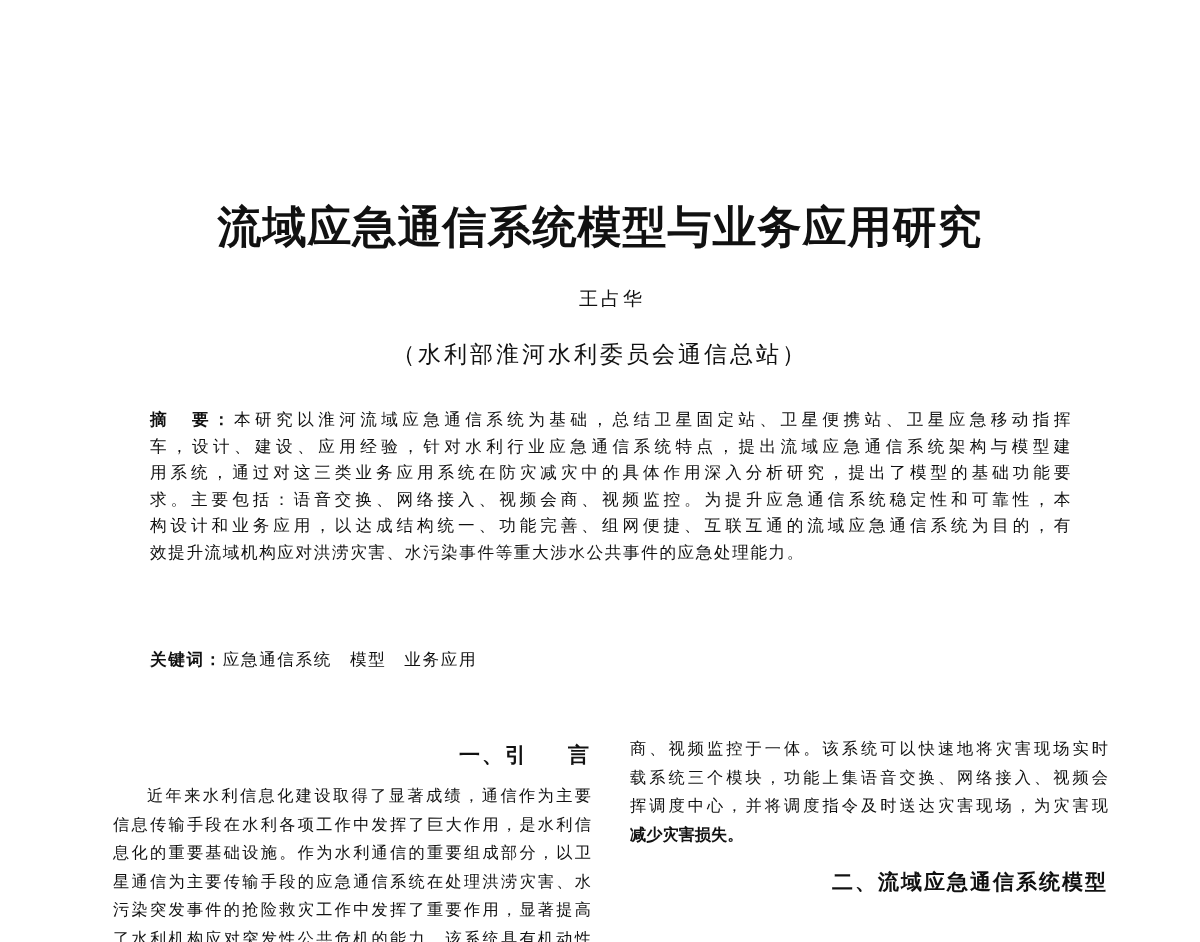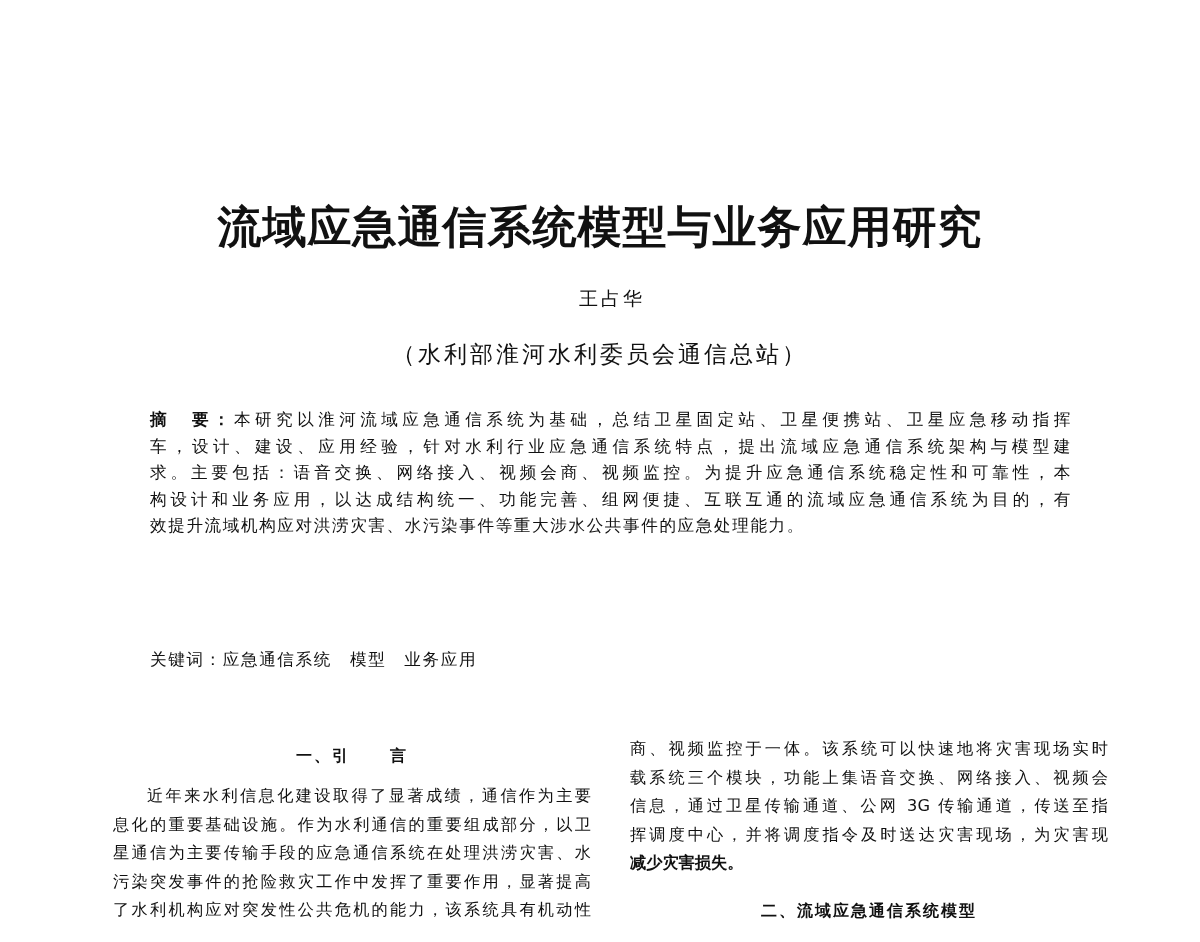--- a/index.html
+++ b/index.html
@@ -28,67 +28,68 @@
       font-size: 16.6px; line-height: 26.5px; text-align: justify;
       font-family: "DejaVu Serif", serif; letter-spacing: 1.6px;
     }
     .abstract .line { display: block; white-space: nowrap; text-align-last: justify; }
     .abstract .line.last { text-align-last: left; }
     .abstract .label { font-weight: bold; font-family: Liberation Serif, serif; }
     .keywords {
       position: absolute; left: 150px; top: 649px;
       font-size: 16.6px; font-family: "DejaVu Serif", serif; letter-spacing: 1.6px;
     }
-    .keywords .label { font-weight: normal; font-family: "DejaVu Sans", sans-serif; }
+    .keywords .label { font-weight: bold; font-family: "DejaVu Sans", sans-serif; }
     .keywords .kw { margin-right: 18px; margin-top: 16px; }
     .col {
       position: absolute; top: 735px;
       font-size: 16.2px; line-height: 28.6px; font-family: "DejaVu Sans", sans-serif;
     }
     .col .line { display: block; white-space: nowrap; text-align: justify; text-align-last: justify; }
     .col .line.last { text-align-last: left; font-weight: bold; }
     .col-left { left: 113px; width: 478px; }
     .col-right { left: 630px; width: 478px; }
     .section-head {
-      font-size: 16px; font-weight: bold; text-align: center;
+      font-size: 21px; font-weight: bold; text-align: right;
       font-family: "DejaVu Sans", sans-serif;
     }
     .col-left .section-head { height: 53px; line-height: 53px; margin-top: -6px; letter-spacing: 2px; }
     .col-left .section-head .gap { display: inline-block; width: 40px; }
     .indent { padding-left: 34px; }
     .col-right .section-head { margin-top: 18px; height: 30px; line-height: 30px; letter-spacing: 2px; }
   </style>
 </head>
 <body>
 
 <div class="title">流域应急通信系统模型与业务应用研究</div>
 <div class="author">王占华</div>
 <div class="affil">（水利部淮河水利委员会通信总站）</div>
 
 <div class="abstract">
   <span class="line"><span class="label">摘　要：</span><span>本研究以淮河流域应急通信系统为基础，总结卫星固定站、卫星便携站、卫星应急移动指挥</span></span>
   <span class="line">车，设计、建设、应用经验，针对水利行业应急通信系统特点，提出流域应急通信系统架构与模型建</span>
+  <span class="line">用系统，通过对这三类业务应用系统在防灾减灾中的具体作用深入分析研究，提出了模型的基础功能要</span>
   <span class="line">求。主要包括：语音交换、网络接入、视频会商、视频监控。为提升应急通信系统稳定性和可靠性，本</span>
   <span class="line">构设计和业务应用，以达成结构统一、功能完善、组网便捷、互联互通的流域应急通信系统为目的，有</span>
   <span class="line last">效提升流域机构应对洪涝灾害、水污染事件等重大涉水公共事件的应急处理能力。</span>
 </div>
 
 <div class="keywords">
   <span class="label">关键词：</span><span class="kw">应急通信系统</span><span class="kw">模型</span><span class="kw">业务应用</span>
 </div>
 
 <div class="col col-left">
   <div class="section-head"><span>一、引</span><span class="gap"></span><span>言</span></div>
   <span class="line indent">近年来水利信息化建设取得了显著成绩，通信作为主要</span>
+  <span class="line">信息传输手段在水利各项工作中发挥了巨大作用，是水利信</span>
   <span class="line">息化的重要基础设施。作为水利通信的重要组成部分，以卫</span>
   <span class="line">星通信为主要传输手段的应急通信系统在处理洪涝灾害、水</span>
   <span class="line">污染突发事件的抢险救灾工作中发挥了重要作用，显著提高</span>
   <span class="line">了水利机构应对突发性公共危机的能力，该系统具有机动性</span>
 </div>
 
 <div class="col col-right">
   <span class="line">商、视频监控于一体。该系统可以快速地将灾害现场实时</span>
   <span class="line">载系统三个模块，功能上集语音交换、网络接入、视频会</span>
-  <span class="line">信息，通过卫星传输通道、公网 3G 传输通道，传送至指</span>
   <span class="line">挥调度中心，并将调度指令及时送达灾害现场，为灾害现</span>
   <span class="line last">减少灾害损失。</span>
   <div class="section-head">二、流域应急通信系统模型</div>
 </div>
 
 </body></html>

